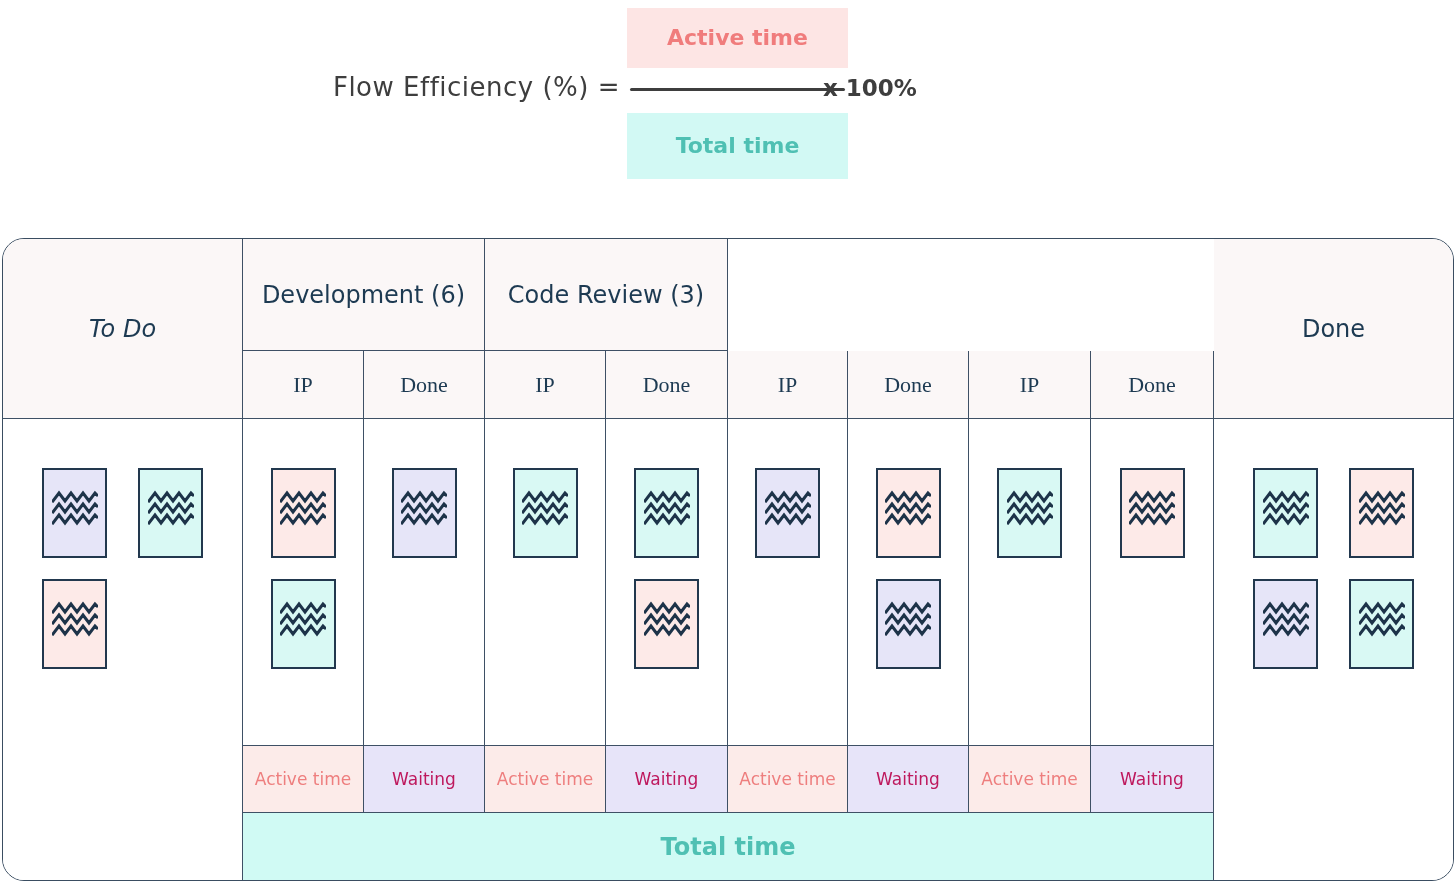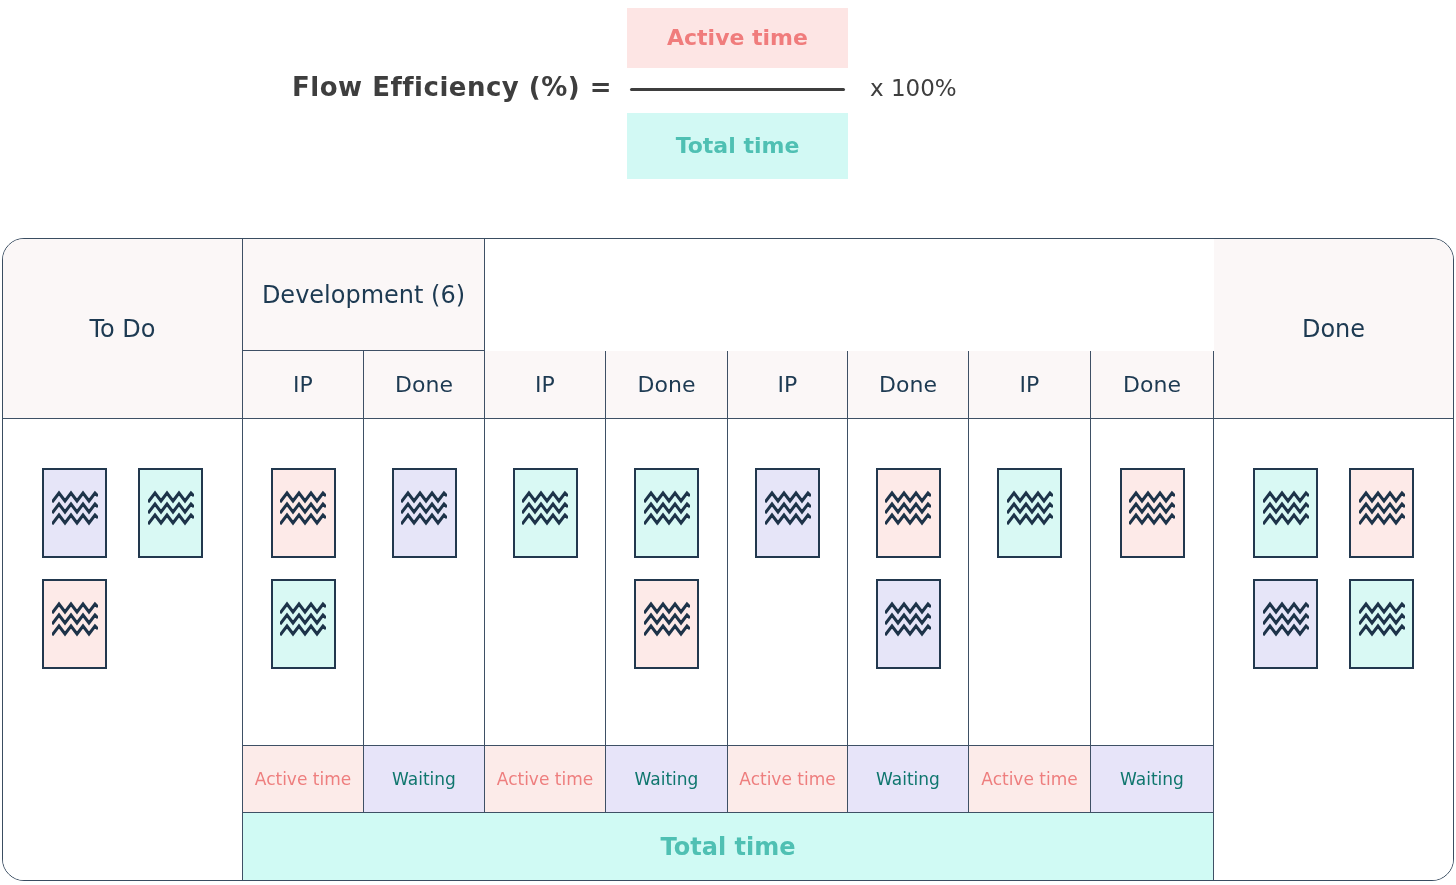--- a/index.html
+++ b/index.html
@@ -8,60 +8,60 @@
     --charcoal:#3e3e3e;
     --head-bg:#fbf7f7;
   }
   *{margin:0;padding:0;box-sizing:border-box;}
   html,body{background:#ffffff;}
   body{font-family:"DejaVu Sans","Liberation Sans",sans-serif;}
   .canvas{position:relative;width:1456px;height:885px;background:#ffffff;overflow:hidden;}
 
   
   .formula{position:absolute;top:0;left:0;width:1456px;height:200px;}
-  .f-label{position:absolute;left:0;top:72px;width:612px;text-align:right;
-           font-size:26px;font-weight:bold;color:var(--charcoal);letter-spacing:.5px;}
+  .f-label{position:absolute;left:8px;top:72px;width:612px;text-align:right;
+           font-size:26px;font-weight:normal;color:var(--charcoal);letter-spacing:.5px;}
   .frac{position:absolute;left:627px;top:8px;width:221px;}
   .f-num{height:60px;line-height:60px;text-align:center;background:#fde5e4;
          color:#f07c7c;font-size:22px;font-weight:bold;}
   .f-line{height:3px;background:var(--charcoal);margin:20px 3px 22px 3px;border-radius:2px;}
   .f-den{height:66px;line-height:66px;text-align:center;background:#d2f9f4;
          color:#4fc0b3;font-size:22px;font-weight:bold;}
-  .f-mult{position:absolute;left:870px;top:75px;font-size:23px;font-weight:normal;color:var(--charcoal);}
+  .f-mult{position:absolute;left:823px;top:75px;font-size:23px;font-weight:bold;color:var(--charcoal);}
 
   
   .board{position:absolute;left:2px;right:2px;top:238px;bottom:4px;
          border:1.5px solid #3a4d61;border-radius:22px;overflow:hidden;background:#ffffff;
          display:grid;
          grid-template-columns:240px 121px 121px 121px 122px 120px 121px 122px 123px 1fr;
          grid-template-rows:112px 68px 327px 67px 1fr;}
   .cell{color:var(--navy);}
   .hcell{background:var(--head-bg);display:flex;align-items:center;justify-content:center;
          font-size:24px;color:var(--navy);}
   .stage{border-right:1px solid var(--line);border-bottom:1px solid var(--line);}
-  .sub{font-size:22px;border-right:1px solid var(--line);border-bottom:1px solid var(--line);}
+  .sub{font-size:22px;border-right:1px solid var(--line);border-bottom:1px solid var(--line);font-family:Liberation Serif, serif;}
   .sub.last{border-right:1px solid var(--line);}
   .side{border-bottom:1px solid var(--line);}
   .side.todo{border-right:1px solid var(--line);}
 
   .bodycell{background:#ffffff;display:flex;flex-direction:column;align-items:center;
             padding-top:49px;}
   .bodycell .rows{display:flex;flex-direction:column;gap:21px;}
   .bodycell.narrow{border-right:1px solid var(--line);border-bottom:1px solid var(--line);}
   .bodycell.wide-left{border-right:1px solid var(--line);}
   .card-row{display:flex;gap:31px;}
   .wide .rows{width:161px;}
   .card{width:65px;height:90px;border:2px solid #22384e;display:flex;
         justify-content:center;padding-top:19px;}
   .card svg{display:block;}
 
   .band{display:flex;align-items:center;justify-content:center;font-size:17px;
         border-right:1px solid var(--line);border-bottom:1px solid var(--line);}
   .band.active{background:#fcebe9;color:#ee7e7e;}
-  .band.waiting{background:#e7e4f9;color:#0f766e;}
+  .band.waiting{background:#e7e4f9;color:#be185d;}
 
   .total{grid-column:2 / 10;grid-row:5;background:#d0faf4;color:#4fc0b3;
          display:flex;align-items:center;justify-content:center;
          font-size:24px;font-weight:bold;border-right:1px solid var(--line);}
 </style>
 </head>
 <body>
 
 <div class="canvas">
 
@@ -70,23 +70,24 @@
     <div class="frac">
       <div class="f-num">Active time</div>
       <div class="f-line"></div>
       <div class="f-den">Total time</div>
     </div>
     <div class="f-mult">x 100%</div>
   </div>
 
   <div class="board">
 
-    <div class="cell hcell side todo" style="grid-column:1;grid-row:1 / 3;">To Do</div>
+    <div class="cell hcell side todo" style="grid-column:1;grid-row:1 / 3;font-style:italic;">To Do</div>
 
     <div class="cell hcell stage" style="grid-column:2 / 4;grid-row:1;">Development (6)</div>
+    <div class="cell hcell stage" style="grid-column:4 / 6;grid-row:1;">Code Review (3)</div>
 
     <div class="cell hcell side" style="grid-column:10;grid-row:1 / 3;">Done</div>
 
     <div class="cell hcell sub" style="grid-column:2;grid-row:2;">IP</div>
     <div class="cell hcell sub" style="grid-column:3;grid-row:2;">Done</div>
     <div class="cell hcell sub" style="grid-column:4;grid-row:2;">IP</div>
     <div class="cell hcell sub" style="grid-column:5;grid-row:2;">Done</div>
     <div class="cell hcell sub" style="grid-column:6;grid-row:2;">IP</div>
     <div class="cell hcell sub" style="grid-column:7;grid-row:2;">Done</div>
     <div class="cell hcell sub" style="grid-column:8;grid-row:2;">IP</div>

